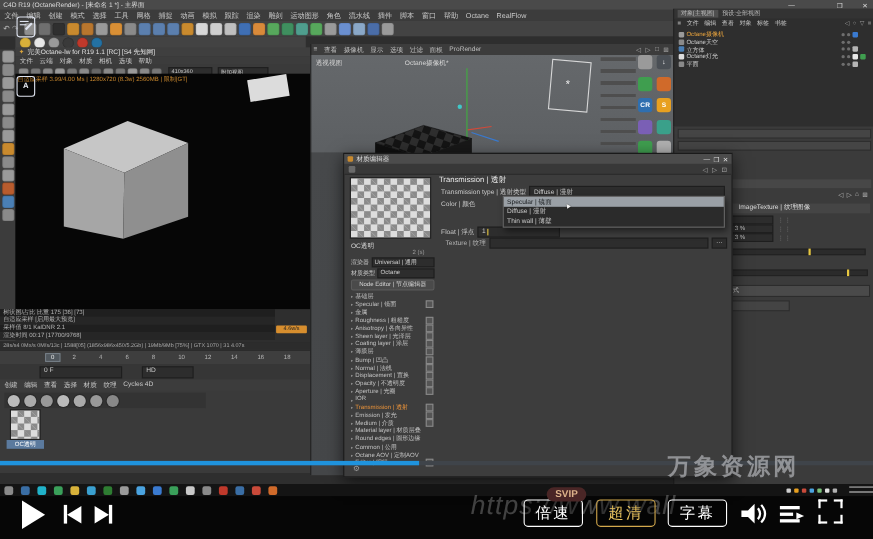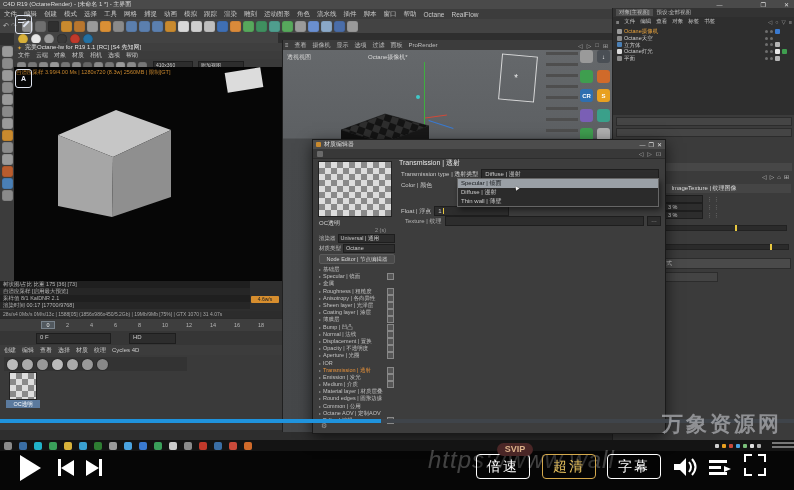--- a/index.html
+++ b/index.html
@@ -696,21 +696,21 @@
         <span style="width: 4px; height: 4px; border-radius: 1px; background: rgb(232, 160, 32);"></span>
         <span style="width: 4px; height: 4px; border-radius: 1px; background: rgb(201, 74, 58);"></span>
         <span style="width: 4px; height: 4px; border-radius: 1px; background: rgb(74, 163, 224);"></span>
         <span style="width: 4px; height: 4px; border-radius: 1px; background: rgb(122, 192, 122);"></span>
         <span style="width: 4px; height: 4px; border-radius: 1px; background: rgb(224, 224, 224);"></span>
         <span style="width: 4px; height: 4px; border-radius: 1px; background: rgb(176, 176, 176);"></span>
       </span>
     <span style="width:22px;height:7px;margin:0 4px;background:repeating-linear-gradient(#777 0 2px,transparent 2px 4px);"></span>
   </div>
 
-  <span class="abs wm1" style="left:662px;top:410px;z-index:6;white-space:nowrap;">万象资源网</span>
+  <span class="abs wm1" style="left:607px;top:410px;z-index:6;white-space:nowrap;">万象资源网</span>
   <span class="abs wm2" style="left:428px;top:446px;z-index:5;white-space:nowrap;">https://www.wall</span>
 
   <div class="abs" style="left:0;top:448px;width:794px;height:42px;z-index:7;">
     <div class="abs" style="left:20px;top:7px;width:0;height:0;border-left:21px solid #fff;border-top:13px solid transparent;border-bottom:13px solid transparent;"></div>
     <div class="abs row" style="left:58px;top:11px;">
       <span style="width:3px;height:17px;background:#fff;"></span>
       <span style="width:0;height:0;border-right:13px solid #fff;border-top:8.5px solid transparent;border-bottom:8.5px solid transparent;"></span>
     </div>
     <div class="abs row" style="left:86px;top:11px;">
       <span style="width:0;height:0;border-left:13px solid #fff;border-top:8.5px solid transparent;border-bottom:8.5px solid transparent;"></span>

